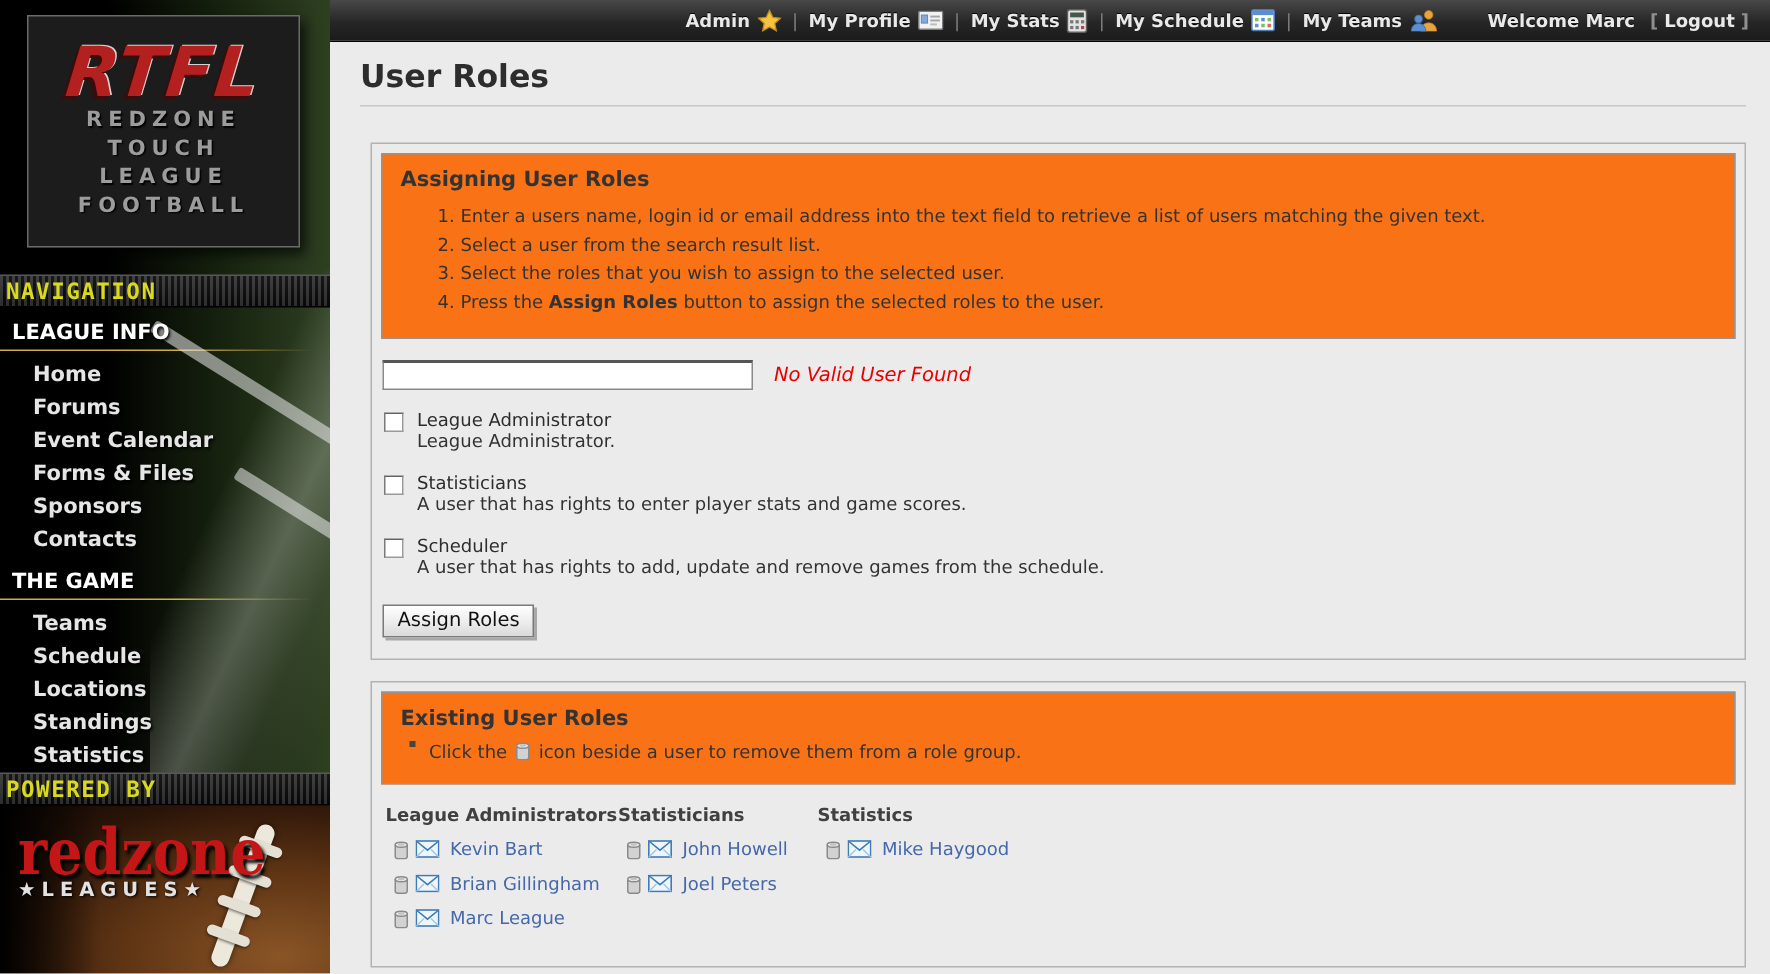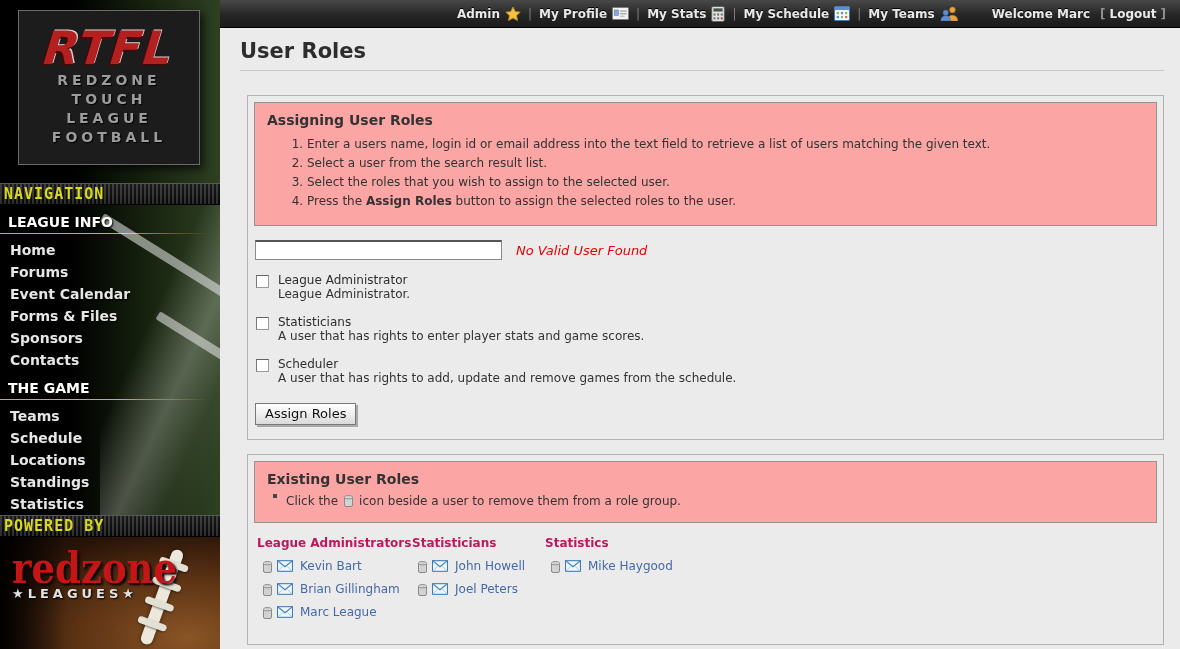--- a/index.html
+++ b/index.html
@@ -27,21 +27,21 @@
   .logo-line { color:#9c9c9c; font-weight:bold; font-size:14px; letter-spacing:4px; line-height:19px; text-shadow:1px 1px 1px #000; }
   .logo-line:first-of-type { margin-top:4px; }
 
   .led-bar { position:relative; height:22px; line-height:21px; padding-left:4px;
     background: repeating-linear-gradient(90deg, rgba(70,70,70,.5) 0 2px, rgba(0,0,0,.6) 2px 4px), linear-gradient(#3c3c3c, #141414);
     border-top:1px solid #585858; border-bottom:1px solid #000;
     color:#d9d91f; font-family:"DejaVu Sans Mono", monospace; font-weight:bold; font-size:15px; letter-spacing:1px; }
 
   .side-title { color:#fff; font-weight:bold; font-size:14px; padding:9px 0 3px 8px; text-shadow:1px 1px 2px #000; position:relative; }
   .gold-line { height:1px; margin-bottom:5px; background:linear-gradient(to right, #cfae46 0%, #cfae46 55%, rgba(0,0,0,0) 95%); }
-  .side-item { color:#e6e6e6; font-weight:bold; font-size:14px; line-height:22px; padding-left:10px; text-shadow:1px 1px 2px #000; cursor:pointer; position:relative; }
+  .side-item { color:#e6e6e6; font-weight:bold; font-size:14px; line-height:22px; padding-left:22px; text-shadow:1px 1px 2px #000; cursor:pointer; position:relative; }
 
   .rz-logo { position:relative; padding:14px 0 0 12px; }
   .rz-name { font-family:"DejaVu Serif", serif; font-weight:bold; font-size:37px; line-height:34px; letter-spacing:0px; color:#c41616; text-shadow:2px 2px 2px #000; transform:scaleY(1.15); display:inline-block; }
   .rz-sub { color:#e2e2e2; font-weight:bold; font-size:13px; letter-spacing:4px; text-shadow:1px 1px 2px #000; margin-top:1px; }
 
   
   .topbar { position:absolute; left:220px; top:0; width:960px; height:28px;
     background:linear-gradient(#484848, #262626 55%, #1b1b1b);
     border-bottom:1px solid #000;
     display:flex; align-items:center; justify-content:flex-end; padding-right:14px;
@@ -54,21 +54,21 @@
   .tb-item svg, .tb-logout svg { display:block; }
 
   
   .main { position:absolute; left:220px; top:28px; width:960px; height:459px; }
   .page-title { margin:11px 0 0 20px; font-size:21px; font-weight:bold; color:#2d2d2d; }
   .title-rule { height:1px; background:#c7c7c7; margin:7px 16px 0 20px; }
 
   .panel { margin:0 16px 0 27px; border:1px solid #b2b2b2; padding:6px 6px 10px 6px; }
   .panel-assign { margin-top:24px; }
   .panel-existing { margin-top:14px; }
-  .panel-head { background:#fca5a5; border:1px solid #949494; padding:9px 12px 12px 12px; }
+  .panel-head { background:#f97316; border:1px solid #949494; padding:9px 12px 12px 12px; }
   .panel-head h2 { font-size:14px; font-weight:bold; color:#333; }
   ol.instructions { margin:9px 0 2px 0; padding-left:40px; font-size:12px; color:#333; }
   ol.instructions li { margin-bottom:4px; line-height:15px; }
 
   .search-row { display:flex; align-items:center; margin:14px 0 0 1px; }
   .user-search { width:247px; height:20px; border:1px solid #8a8a8a; border-top:2px solid #555; background:#fff; font-size:12px; padding:1px 4px; font-family:"DejaVu Sans",sans-serif; }
   .error-msg { color:#e60000; font-style:italic; font-size:13px; margin-left:14px; }
 
   .role-row { display:flex; align-items:flex-start; margin-top:13px; margin-left:2px; }
   .cb { flex:0 0 13px; width:13px; height:13px; background:#fff; border:1px solid #9a9a9a; border-top-color:#636363; border-left-color:#7a7a7a; margin:2px 9px 0 0; cursor:pointer; }
@@ -77,21 +77,21 @@
 
   .assign-btn { margin:17px 0 4px 1px; font-family:"DejaVu Sans",sans-serif; font-size:13px; color:#111; padding:2px 9px 3px;
     background:linear-gradient(#ffffff, #ececec 55%, #dadada); border:1px solid #7a7a7a; box-shadow:2px 2px 0 rgba(0,0,0,.28); cursor:pointer; }
 
   .hint-row { display:flex; align-items:flex-start; margin:7px 0 2px 6px; font-size:12px; color:#333; gap:5px; }
   .sq-bullet { width:4px; height:4px; background:#444; flex:0 0 4px; margin-right:4px; }
 
   .groups { display:flex; margin:13px 0 6px 3px; }
   .group-la { width:155px; }
   .group-st { width:133px; }
-  .group h3 { font-size:12px; font-weight:bold; color:#be185d; margin-bottom:9px; }
+  .group h3 { font-size:12px; font-weight:bold; color:#404040; margin-bottom:9px; }
   .user-row { display:flex; align-items:center; margin:0 0 9px 5px; gap:4px; }
   .user-name { font-size:12px; color:#4468aa; cursor:pointer; margin-left:3px; }
   .icon-btn { cursor:pointer; display:flex; align-items:center; }
 </style>
 </head>
 <body>
 
 <div class="sidebar">
   <div class="grass-sheen"></div>
   <div class="yardline yl1"></div>

